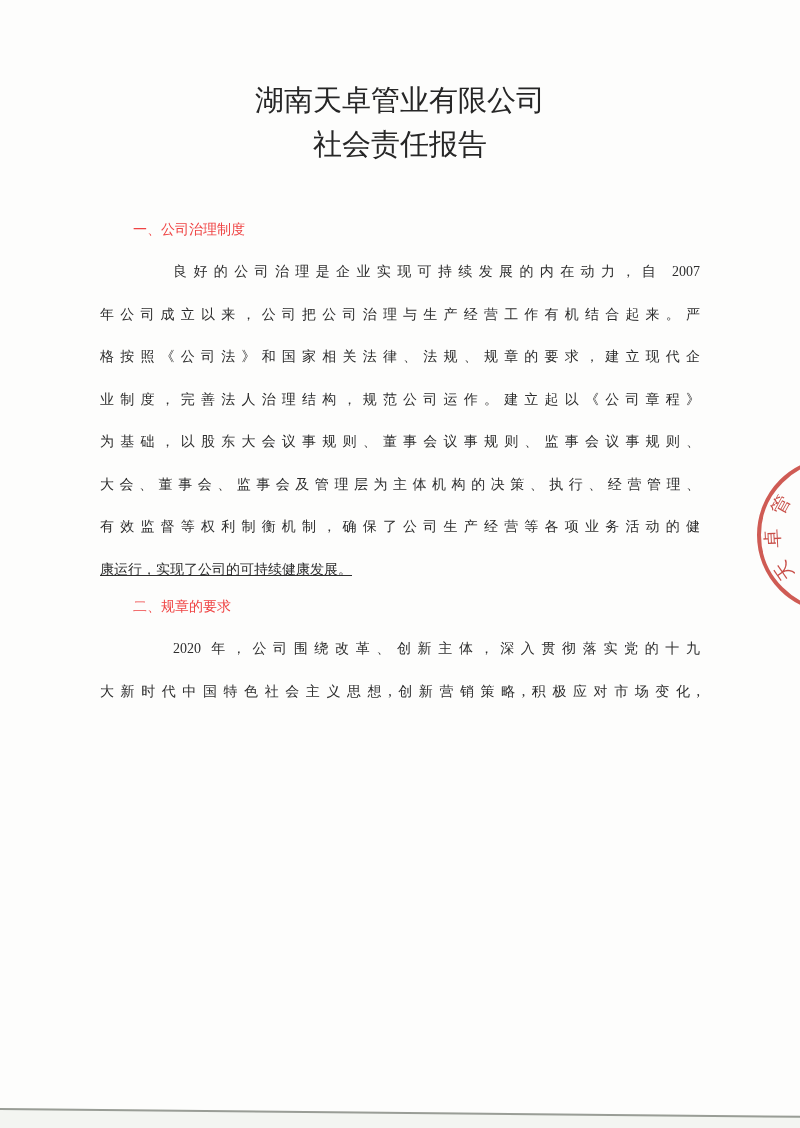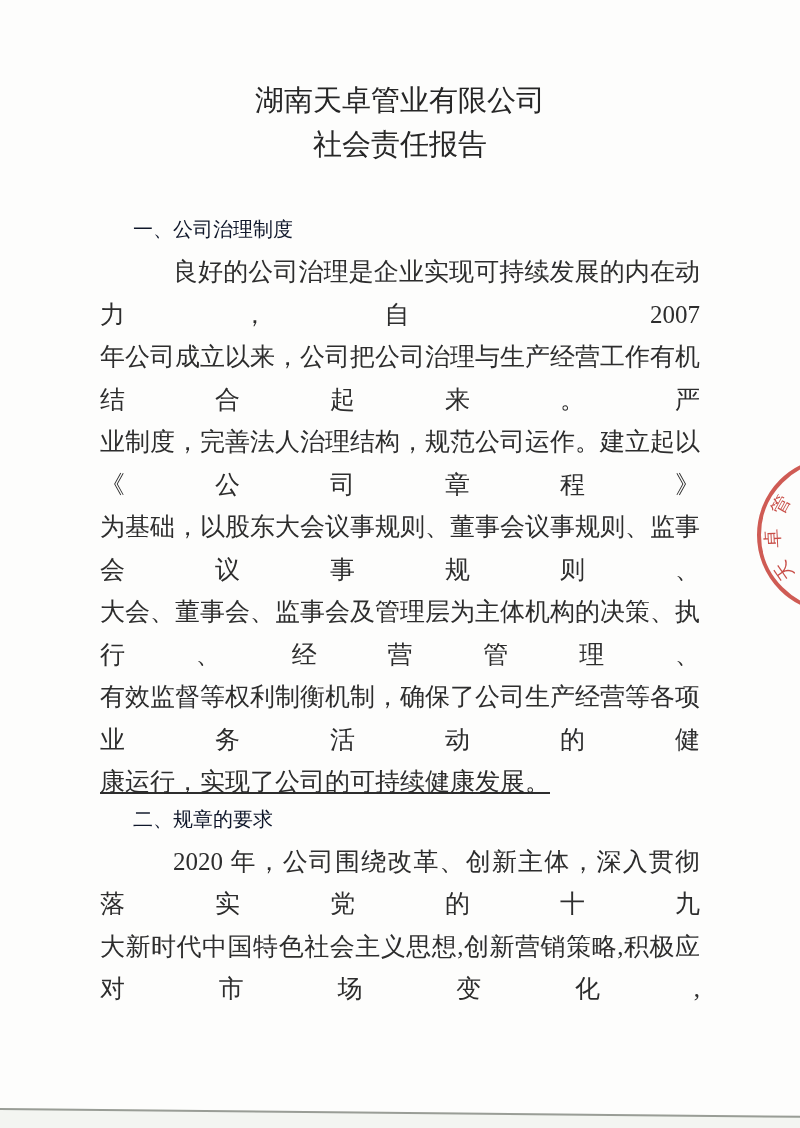--- a/index.html
+++ b/index.html
@@ -18,29 +18,29 @@
     font-size: 29px;
     line-height: 44px;
     color: #262626;
   }
   .content {
     margin: 0 100px;
     width: 600px;
   }
   .sec-heading {
     padding-left: 33px;
-    font-size: 20px;
+    font-size: 14px;
     line-height: 43px;
-    color: #0f172a;
+    color: #ef4444;
   }
   .sec-heading.first { margin-top: 42px; }
   .sec-heading.second { margin-top: -6px; }
   .para { margin: 0; }
   .line {
-    font-size: 25px;
+    font-size: 14px;
     line-height: 42.5px;
     text-align: justify;
     text-align-last: justify;
     white-space: normal;
   }
   .line.para-first { text-indent: 73px; }
   .line.para-last { text-align-last: left; text-decoration: underline; }
 
   
   .seal {
@@ -98,20 +98,21 @@
     <div>社会责任报告</div>
   </div>
 
   <div class="content">
 
     <div class="sec-heading first">一、公司治理制度</div>
 
     <div class="para">
       <div class="line para-first">良好的公司治理是企业实现可持续发展的内在动力，自 2007</div>
       <div class="line">年公司成立以来，公司把公司治理与生产经营工作有机结合起来。严</div>
+      <div class="line">格按照《公司法》和国家相关法律、法规、规章的要求，建立现代企</div>
       <div class="line">业制度，完善法人治理结构，规范公司运作。建立起以《公司章程》</div>
       <div class="line">为基础，以股东大会议事规则、董事会议事规则、监事会议事规则、</div>
       <div class="line">大会、董事会、监事会及管理层为主体机构的决策、执行、经营管理、</div>
       <div class="line">有效监督等权利制衡机制，确保了公司生产经营等各项业务活动的健</div>
       <div class="line para-last">康运行，实现了公司的可持续健康发展。</div>
     </div>
 
     <div class="sec-heading second">二、规章的要求</div>
 
     <div class="para">

